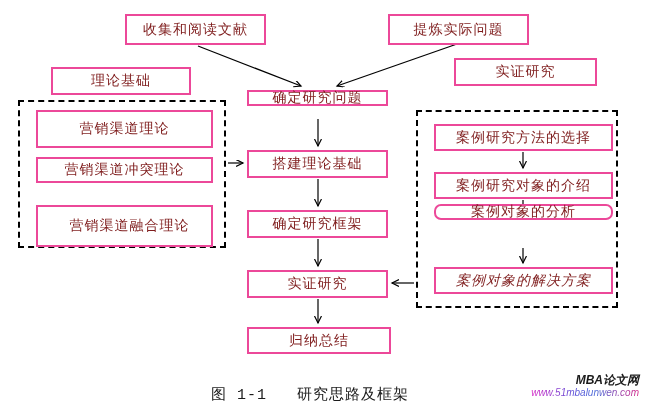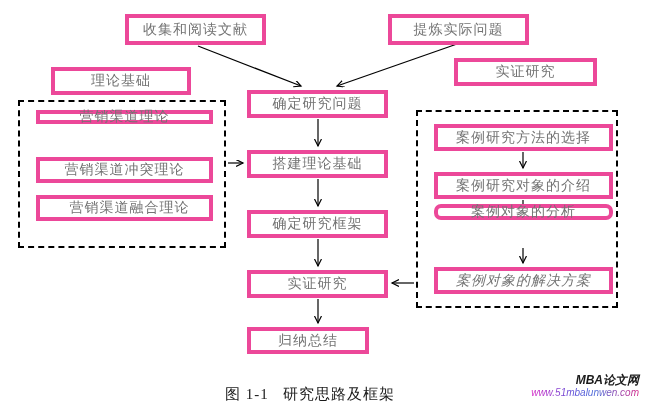--- a/index.html
+++ b/index.html
@@ -18,69 +18,69 @@
   .arrow-layer {
     position: absolute;
     left: 0;
     top: 0;
     width: 645px;
     height: 413px;
     pointer-events: none;
   }
   .node {
     position: absolute;
-    border: 4px solid #ec4899;
+    border: 2px solid #ec4899;
     background: #ffffff;
     display: flex;
     align-items: center;
     justify-content: center;
     font-size: 14px;
-    color: #737373;
+    color: #7f1d1d;
     box-sizing: border-box;
     letter-spacing: 1px;
     white-space: nowrap;
   }
   .group {
     position: absolute;
     border: 2px dashed #000000;
     background: transparent;
     box-sizing: border-box;
   }
   
   .n-collect   { left: 125px; top: 14px;  width: 141px; height: 31px; }
   .n-refine    { left: 388px; top: 14px;  width: 141px; height: 31px; }
   
   .n-theory-h  { left: 51px;  top: 67px;  width: 140px; height: 28px; }
   .n-emp-h     { left: 454px; top: 58px;  width: 143px; height: 28px; }
   
   .g-left      { left: 18px;  top: 100px; width: 208px; height: 148px; }
   .g-right     { left: 416px; top: 110px; width: 202px; height: 198px; }
   
-  .n-t1 { left: 36px; top: 110px; width: 177px; height: 14px; font-family: Liberation Serif, serif; }
+  .n-t1 { left: 36px; top: 110px; width: 177px; height: 38px; font-family: Liberation Serif, serif; }
   .n-t2 { left: 36px; top: 157px; width: 177px; height: 26px; }
-  .n-t3 { left: 36px; top: 195px; width: 177px; height: 26px; padding-left: 10px; }
+  .n-t3 { left: 36px; top: 205px; width: 177px; height: 42px; padding-left: 10px; }
   
   .n-c1 { left: 434px; top: 124px; width: 179px; height: 27px; }
   .n-c2 { left: 434px; top: 172px; width: 179px; height: 27px; }
   .n-c3 { left: 434px; top: 204px; width: 179px; height: 16px; border-radius: 7px; }
   .n-c4 { left: 434px; top: 267px; width: 179px; height: 27px; font-style: italic; }
   
-  .n-m1 { left: 247px; top: 90px;  width: 141px; height: 28px; }
+  .n-m1 { left: 247px; top: 90px;  width: 141px; height: 16px; }
   .n-m2 { left: 247px; top: 150px; width: 141px; height: 28px; }
   .n-m3 { left: 247px; top: 210px; width: 141px; height: 28px; }
   .n-m4 { left: 247px; top: 270px; width: 141px; height: 28px; }
-  .n-m5 { left: 247px; top: 327px; width: 122px; height: 27px; }
+  .n-m5 { left: 247px; top: 327px; width: 144px; height: 27px; }
   
   .caption {
     position: absolute;
     left: 150px;
     top: 385px;
     width: 320px;
     text-align: center;
-    font-family: Liberation Serif, serif;
+    font-family: Liberation Mono, monospace;
     font-size: 15px;
     color: #1a1a1a;
     letter-spacing: 1px;
     white-space: pre;
   }
   
   .watermark {
     position: absolute;
     right: 6px;
     top: 374px;

